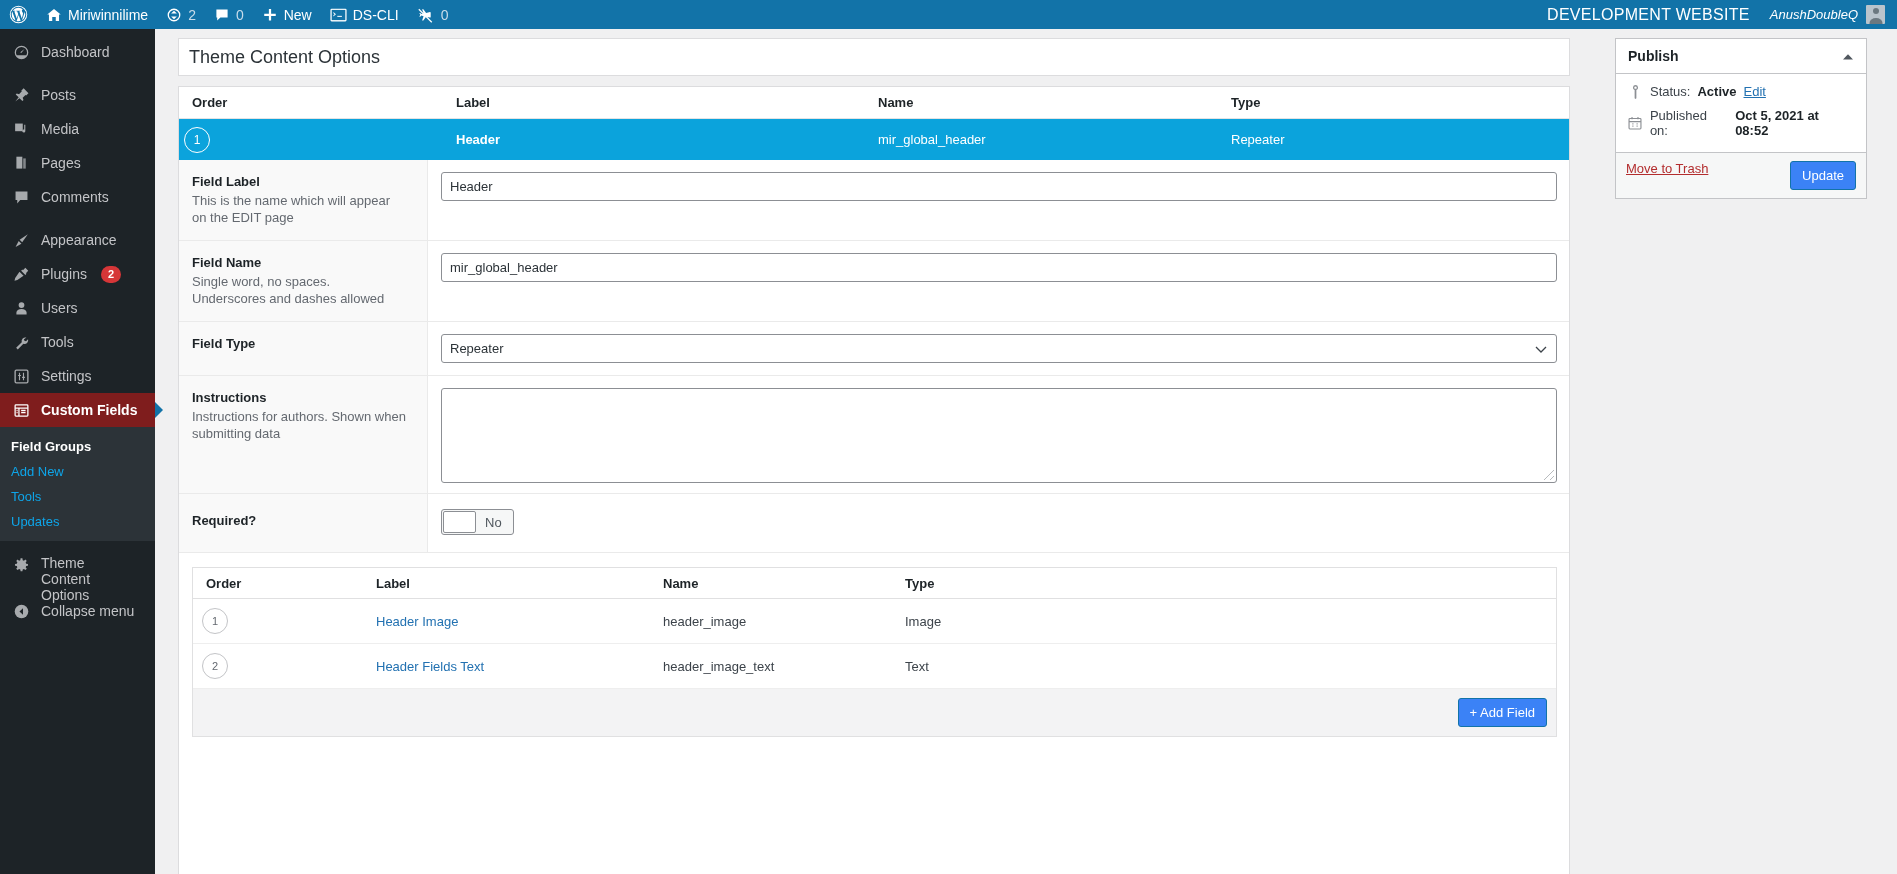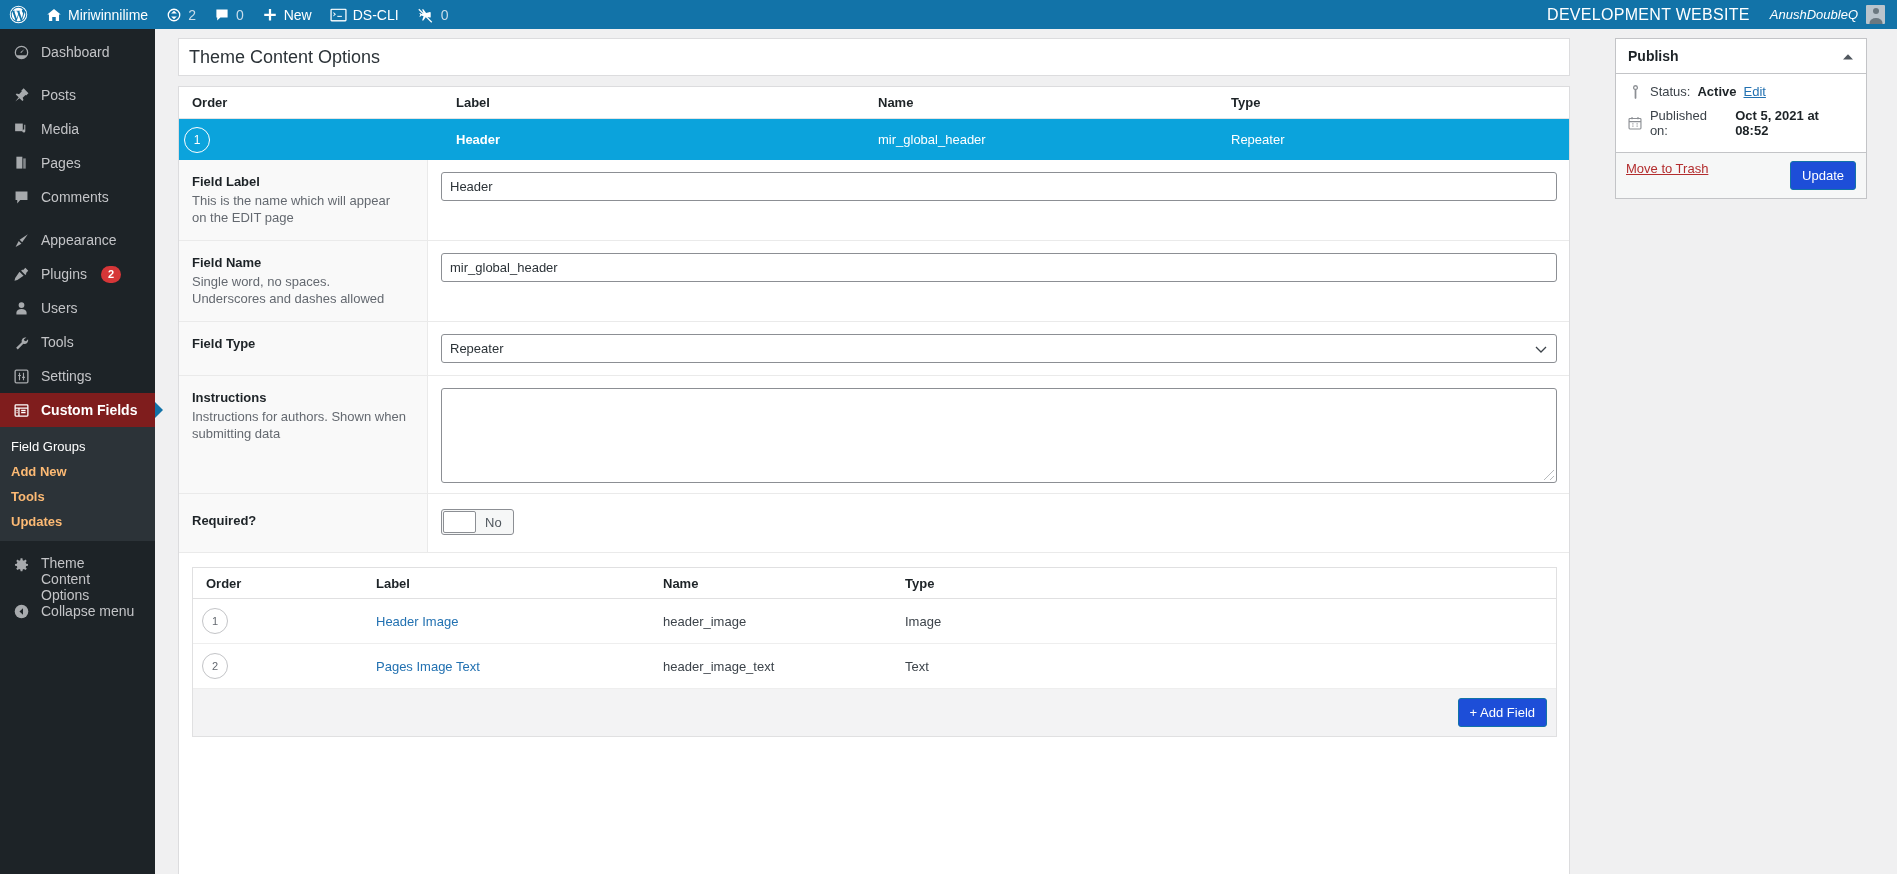--- a/index.html
+++ b/index.html
@@ -123,24 +123,23 @@
     line-height: 15px;
   }
   .submenu {
     background: #2c3338;
     padding: 7px 0 7px 0;
   }
   .submenu-item {
     display:block;
     padding: 5px 0 5px 11px;
     font-size: 13px;
-    color: #fdba74;
-    font-weight: bold;
-  }
-  .submenu-item.cur { color:#fff; font-weight:400; }
+    color: #0ea5e9;
+  }
+  .submenu-item.cur { color:#fff; font-weight:700; }
   .menu-item.tall { height: 42px; align-items: flex-start; padding-top: 7px; }
   .menu-item.tall .mi-ico { margin-top: 0px; }
   .menu-item.tall .mi-label { line-height: 16px; }
 
   
   #wrap {
     position: absolute;
     top: 29px; left: 155px;
     width: 1742px; height: 845px;
     background: #f0f0f1;
@@ -330,21 +329,21 @@
   .sub-type { color: #3c434a; }
   .sub-footer {
     display:flex;
     justify-content:flex-end;
     align-items:center;
     height: 47px;
     background: #f3f3f4;
     padding-right: 9px;
   }
   .btn-primary {
-    background: #1d4ed8;
+    background: #3b82f6;
     color: #fff;
     border: 1px solid #1273a8;
     border-radius: 3px;
     font-size: 13px;
     padding: 6px 11px;
     line-height: 15px;
     font-family: "Liberation Sans", sans-serif;
   }
 
   
@@ -716,21 +715,21 @@
             </div>
             <div class="sc-label"><a class="sub-link">Header Image</a></div>
             <div class="sc-name  sub-name">header_image</div>
             <div class="sc-type  sub-type">Image</div>
           </div>
 
           <div class="sub-row">
             <div class="sc-order" style="padding-left:0; display:flex; align-items:center;">
               <span class="sub-circle">2</span>
             </div>
-            <div class="sc-label"><a class="sub-link">Pages Image Text</a></div>
+            <div class="sc-label"><a class="sub-link">Header Fields Text</a></div>
             <div class="sc-name  sub-name">header_image_text</div>
             <div class="sc-type  sub-type">Text</div>
           </div>
 
           <div class="sub-footer">
             <button class="btn-primary">+ Add Field</button>
           </div>
         </div>
       </div>
     </div>

